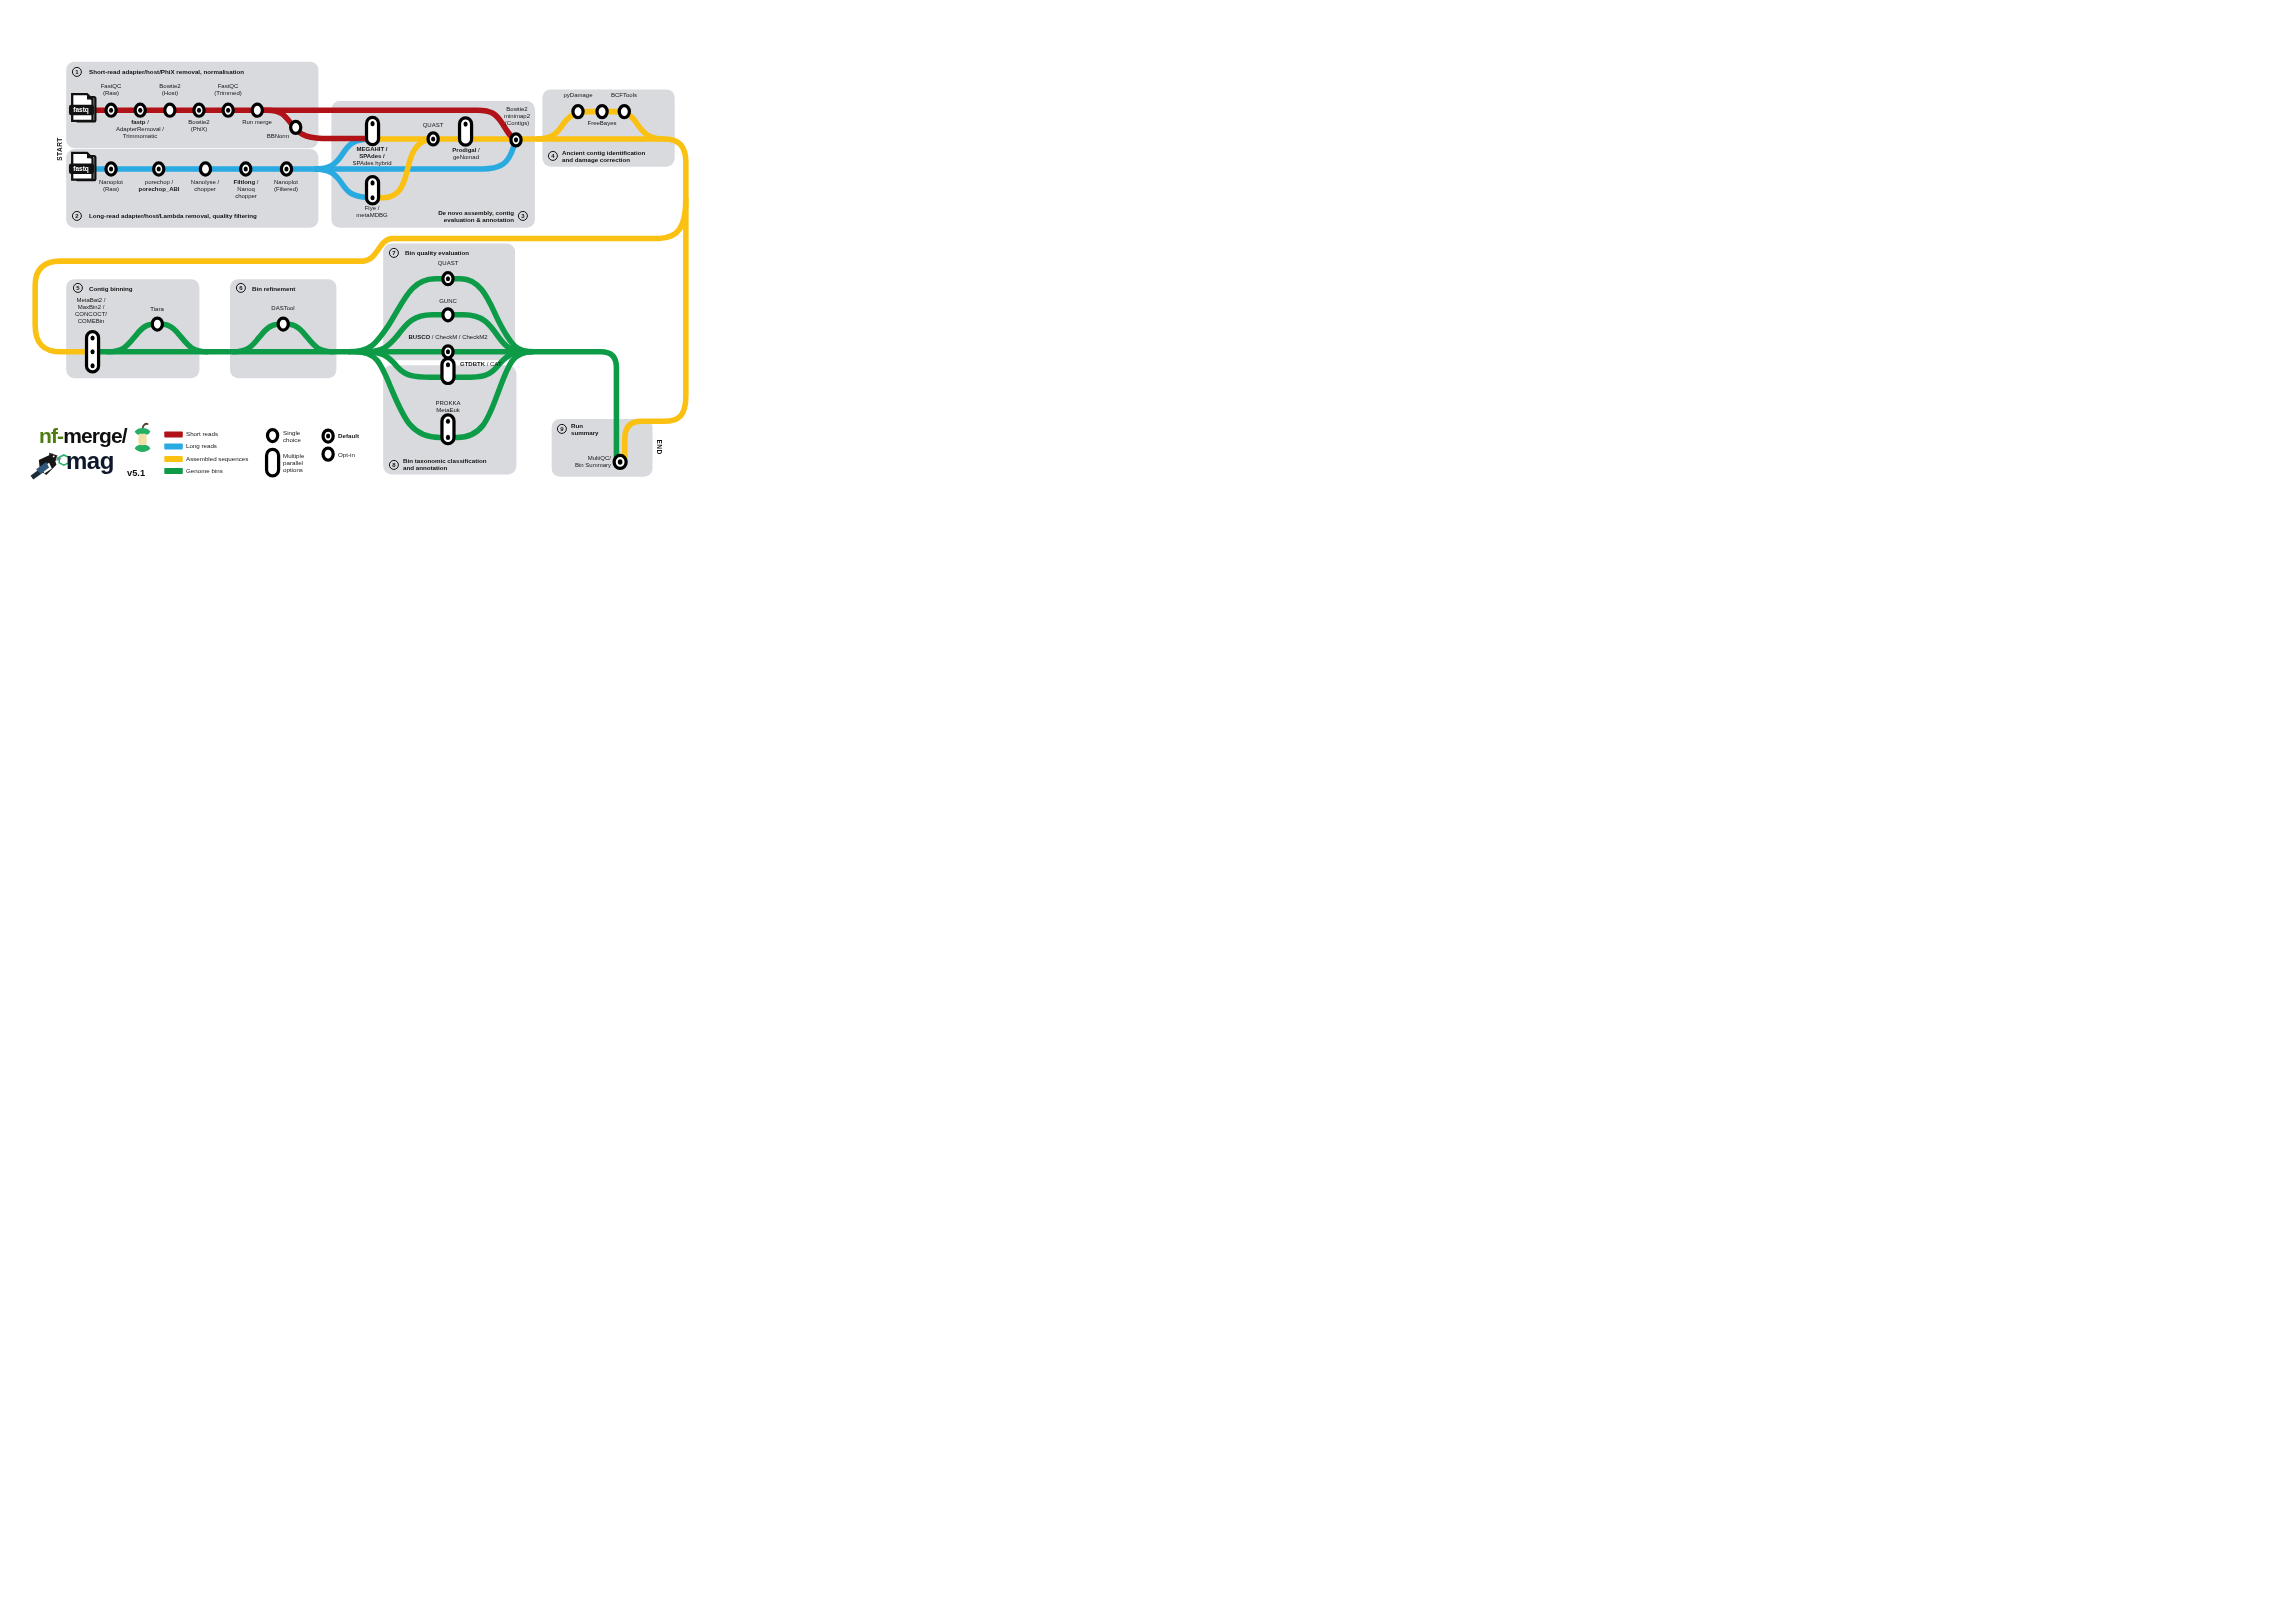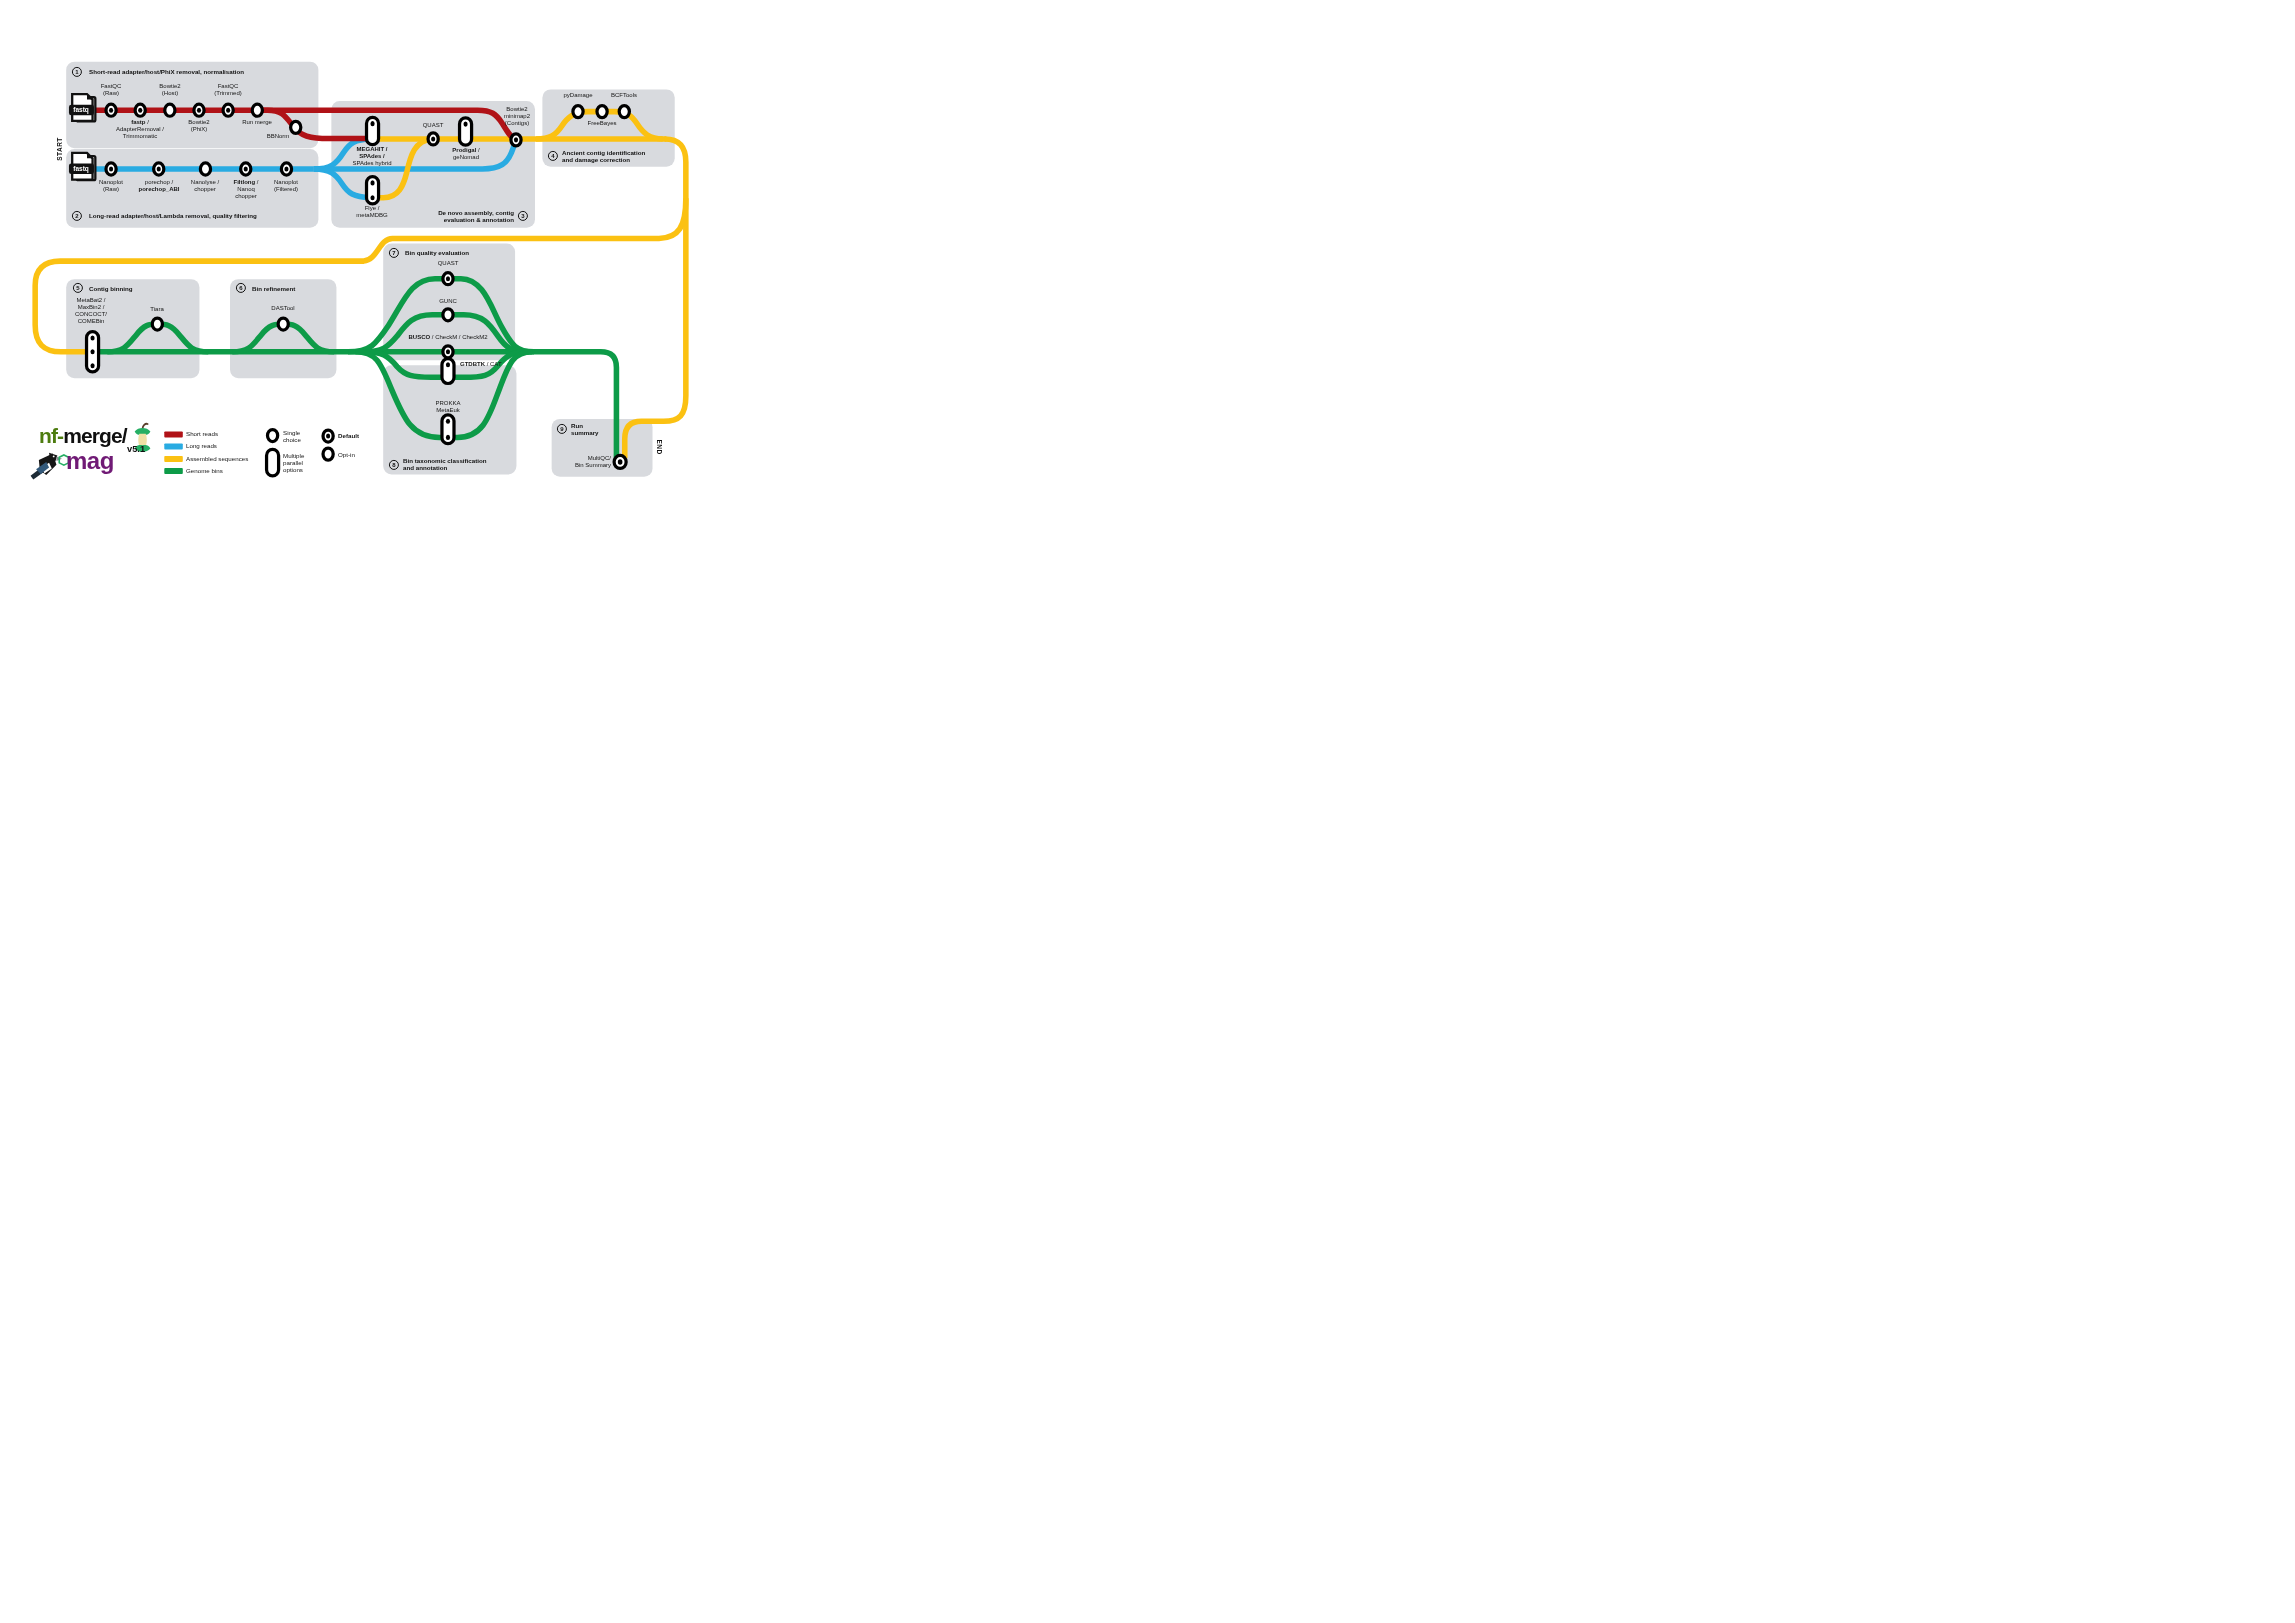--- a/index.html
+++ b/index.html
@@ -13,21 +13,21 @@
   .lbl-right{position:absolute;text-align:right;font-size:6px;line-height:7px;color:#161616;white-space:nowrap;transform:translateX(-100%);}
   .title{position:absolute;font-size:6.2px;font-weight:700;color:#101010;line-height:7.4px;white-space:nowrap;}
   .title-right{position:absolute;font-size:6.2px;font-weight:700;color:#101010;line-height:7.4px;text-align:right;white-space:nowrap;transform:translateX(-100%);}
   .numc{position:absolute;width:10.2px;height:10.2px;border:1.2px solid #101010;border-radius:50%;
         box-sizing:border-box;display:flex;align-items:center;justify-content:center;
         font-size:6px;font-weight:700;color:#101010;transform:translate(-50%,-50%);background:transparent;}
   .vert{position:absolute;font-size:6.5px;font-weight:700;color:#101010;letter-spacing:0.5px;white-space:nowrap;}
   .fastq-txt{position:absolute;width:24px;text-align:center;color:#ffffff;font-size:6.5px;font-weight:700;}
   .brand-big{position:absolute;font-size:21px;font-weight:800;letter-spacing:-0.9px;color:#101010;line-height:1;}
   .brand-big .gr{color:#4d7c0f;}
-  .brand-mag{position:absolute;font-size:24px;font-weight:800;letter-spacing:-0.5px;color:#701a75;line-height:1;}
+  .brand-mag{position:absolute;font-size:24px;font-weight:800;letter-spacing:-0.5px;color:#0f172a;line-height:1;}
   .brand-ver{position:absolute;font-size:9.3px;font-weight:800;color:#101010;}
   .leg-lbl{position:absolute;font-size:6.2px;color:#161616;line-height:7px;white-space:nowrap;}
   .leg-lbl b{font-weight:700;}
 </style>
 </head>
 <body>
 
 <div class="stage">
 
 <svg class="map" width="715" height="506" viewBox="0 0 1545 1093">
@@ -289,21 +289,21 @@
 <div class="lbl" style="left:283px;top:305px;"><span>DASTool</span></div>
 <div class="lbl" style="left:448px;top:260px;"><span>QUAST</span></div>
 <div class="lbl" style="left:448px;top:298px;"><span>GUNC</span></div>
 <div class="lbl" style="left:448px;top:334px;"><b>BUSCO</b><span> / CheckM / CheckM2</span></div>
 <div class="lbl-left" style="left:460px;top:361px;"><b>GTDBTK</b><span> / CAT</span></div>
 <div class="lbl" style="left:448px;top:400px;"><span>PROKKA</span><br><span>MetaEuk</span></div>
 <div class="lbl-right" style="left:611px;top:455px;"><span>MultiQC/</span><br><span>Bin Summary</span></div>
 
 <div class="brand-big" style="left:39px;top:425px;"><span class="gr">nf-</span><span>merge/</span></div>
 <div class="brand-mag" style="left:66px;top:449px;">mag</div>
-<div class="brand-ver" style="left:127px;top:444px;">v5.1</div>
+<div class="brand-ver" style="left:127px;top:468px;">v5.1</div>
 
 <div class="leg-lbl" style="left:186px;top:430px;">Short reads</div>
 <div class="leg-lbl" style="left:186px;top:442px;">Long reads</div>
 <div class="leg-lbl" style="left:186px;top:455px;">Assembled sequences</div>
 <div class="leg-lbl" style="left:186px;top:467px;">Genome bins</div>
 <div class="leg-lbl" style="left:283px;top:429px;"><span>Single</span><br><span>choice</span></div>
 <div class="leg-lbl" style="left:283px;top:452px;"><span>Multiple</span><br><span>parallel</span><br><span>options</span></div>
 <div class="leg-lbl" style="left:338px;top:432px;"><b>Default</b></div>
 <div class="leg-lbl" style="left:338px;top:451px;"><span>Opt-in</span></div>
 

